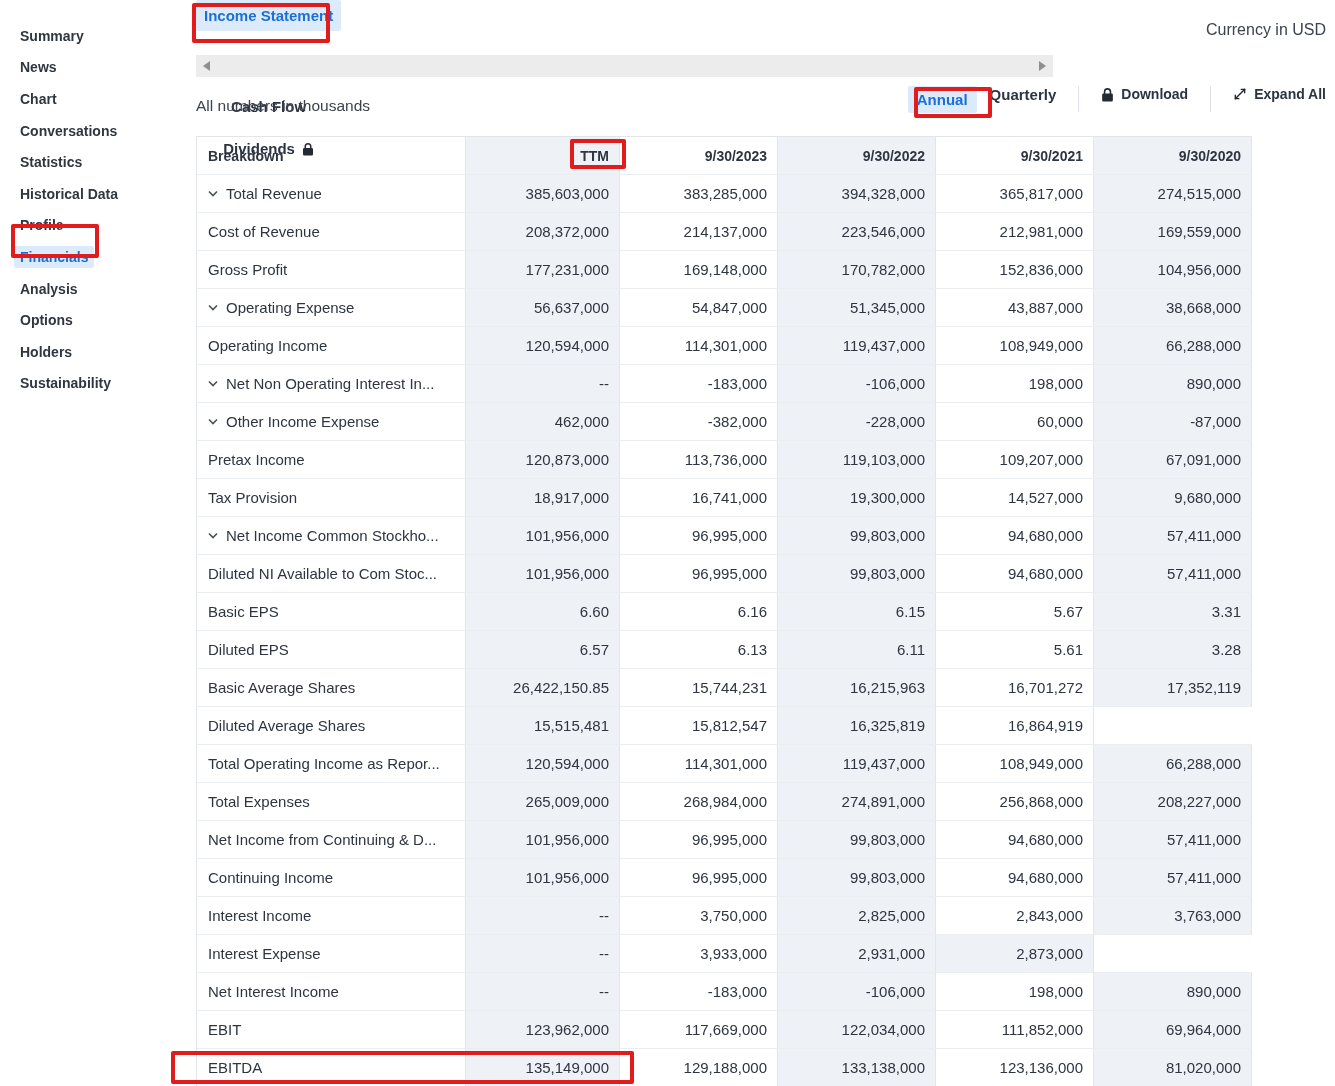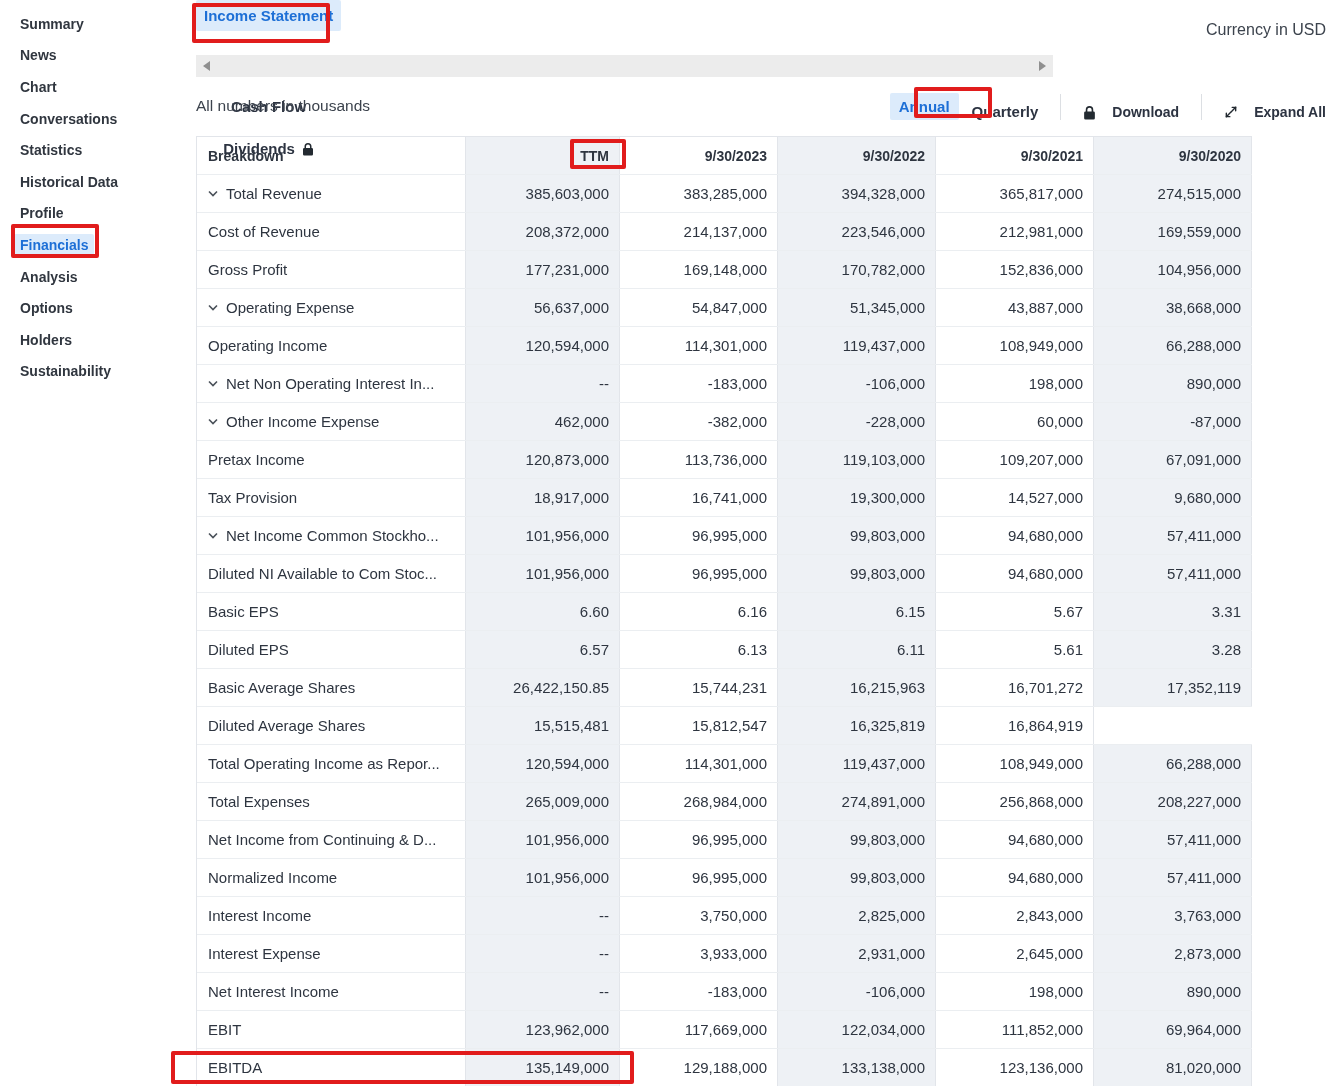--- a/index.html
+++ b/index.html
@@ -12,21 +12,21 @@
     --border-vertical:#e2e5ea;
     --border-horizontal:#ebeef1;
   }
   *{box-sizing:border-box;}
   html,body{margin:0;padding:0;}
   body{
     width:1335px;height:1086px;position:relative;overflow:hidden;background:#fff;
     font-family:"Liberation Sans","DejaVu Sans",sans-serif;color:var(--text-dark);
   }
   
-  .sidebar{position:absolute;left:0;top:0;width:196px;padding-top:8px;}
+  .sidebar{position:absolute;left:0;top:0;width:196px;padding-top:20px;}
   .side-item{height:31.6px;display:flex;align-items:center;padding-left:20px;
     font-size:14px;font-weight:700;color:#30363f;cursor:pointer;white-space:nowrap;}
   .side-item .side-label{padding:3px 6px;margin-left:-6px;border-radius:2px;}
   .side-item.active .side-label{color:var(--accent-blue);background:var(--accent-blue-bg);}
   
   .tabs-row{position:absolute;left:196px;top:0;height:48px;display:flex;align-items:center;
     gap:25px;font-size:15px;font-weight:700;color:#2c3341;flex-direction:column;}
   .tab{cursor:pointer;display:flex;align-items:center;gap:7px;white-space:nowrap;}
   .tab.active{color:var(--accent-blue);background:var(--accent-blue-bg);padding:7px 8px;border-radius:2px;}
   .tab .tab-lock{display:none;line-height:0;}
@@ -34,27 +34,27 @@
   .currency{position:absolute;right:9px;top:21px;font-size:16px;font-weight:400;color:var(--text-mid);}
   
   .scrollbar{position:absolute;left:196px;top:55px;width:857px;height:22px;background:#ececec;
     display:flex;align-items:center;justify-content:space-between;padding:0 7px;}
   .arrow-left{width:0;height:0;border-top:5px solid transparent;border-bottom:5px solid transparent;
     border-right:7px solid #8f8f8f;cursor:pointer;}
   .arrow-right{width:0;height:0;border-top:5px solid transparent;border-bottom:5px solid transparent;
     border-left:7px solid #8f8f8f;cursor:pointer;}
   
   .note{position:absolute;left:196px;top:97px;font-size:15.5px;color:var(--text-mid);}
-  .controls{position:absolute;right:9px;top:86px;height:34px;display:flex;align-items:flex-end;
+  .controls{position:absolute;right:9px;top:86px;height:34px;display:flex;align-items:flex-start;
     font-size:14px;font-weight:700;color:#2c3341;}
   .toggle{cursor:pointer;font-size:15px;}
   .toggle.annual{color:var(--accent-blue);background:var(--accent-blue-bg);padding:5px 9px;border-radius:2px;}
   .toggle.quarterly{margin-left:13px;}
   .vsep{width:1px;height:26px;background:#dcdfe3;margin:0 22px;}
-  .ctrl{display:flex;align-items:center;gap:16px;cursor:pointer;white-space:nowrap;}
+  .ctrl{display:flex;align-items:center;gap:7px;cursor:pointer;white-space:nowrap;}
   .icon{line-height:0;display:inline-block;}
   
   .fin-table{position:absolute;left:196px;top:136px;width:1056px;
     border-top:1px solid var(--border-vertical);border-left:1px solid var(--border-vertical);}
   .trow{display:grid;grid-template-columns:269px 154px 158px 158px 158px 158px;height:38px;
     border-bottom:1px solid var(--border-horizontal);}
   .cell{display:flex;align-items:center;border-right:1px solid var(--border-vertical);
     font-size:15px;color:var(--text-dark);overflow:hidden;white-space:nowrap;}
   .label-cell{padding-left:11px;}
   .num{justify-content:flex-end;padding-right:10px;}
@@ -393,21 +393,21 @@
     </div>
     <div class="cell num c0 shade">101,956,000</div>
     <div class="cell num c1">96,995,000</div>
     <div class="cell num c2 shade">99,803,000</div>
     <div class="cell num c3">94,680,000</div>
     <div class="cell num c4 shade">57,411,000</div>
   </div>
       <div class="trow">
     <div class="cell label-cell">
 
-      <span class="rlabel">Normalized Income</span>
+      <span class="rlabel">Continuing Income</span>
     </div>
     <div class="cell num c0 shade">101,956,000</div>
     <div class="cell num c1">96,995,000</div>
     <div class="cell num c2 shade">99,803,000</div>
     <div class="cell num c3">94,680,000</div>
     <div class="cell num c4 shade">57,411,000</div>
   </div>
       <div class="trow">
     <div class="cell label-cell">
 
@@ -420,21 +420,20 @@
     <div class="cell num c4 shade">3,763,000</div>
   </div>
       <div class="trow">
     <div class="cell label-cell">
 
       <span class="rlabel">Interest Expense</span>
     </div>
     <div class="cell num c0 shade">--</div>
     <div class="cell num c1">3,933,000</div>
     <div class="cell num c2 shade">2,931,000</div>
-    <div class="cell num c3">2,645,000</div>
     <div class="cell num c4 shade">2,873,000</div>
   </div>
       <div class="trow">
     <div class="cell label-cell">
 
       <span class="rlabel">Net Interest Income</span>
     </div>
     <div class="cell num c0 shade">--</div>
     <div class="cell num c1">-183,000</div>
     <div class="cell num c2 shade">-106,000</div>

